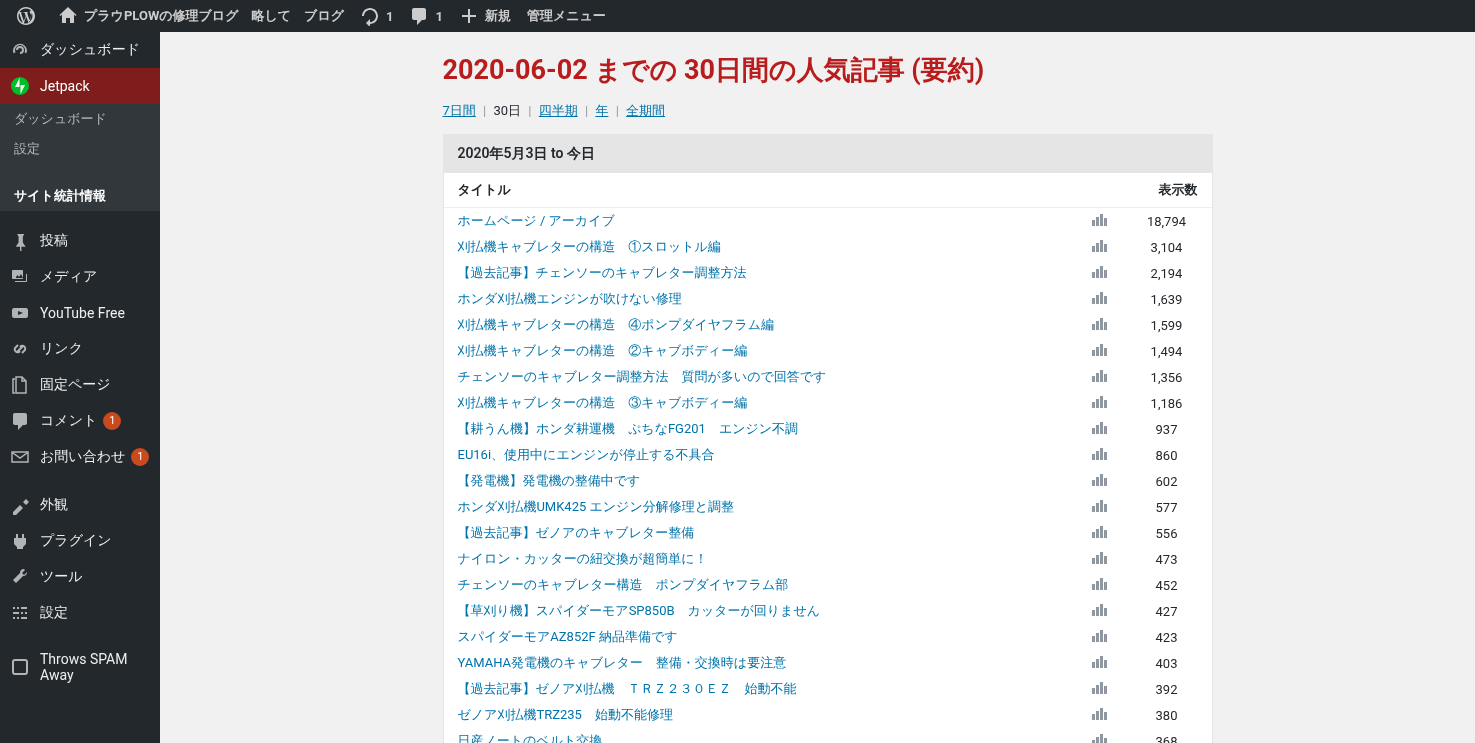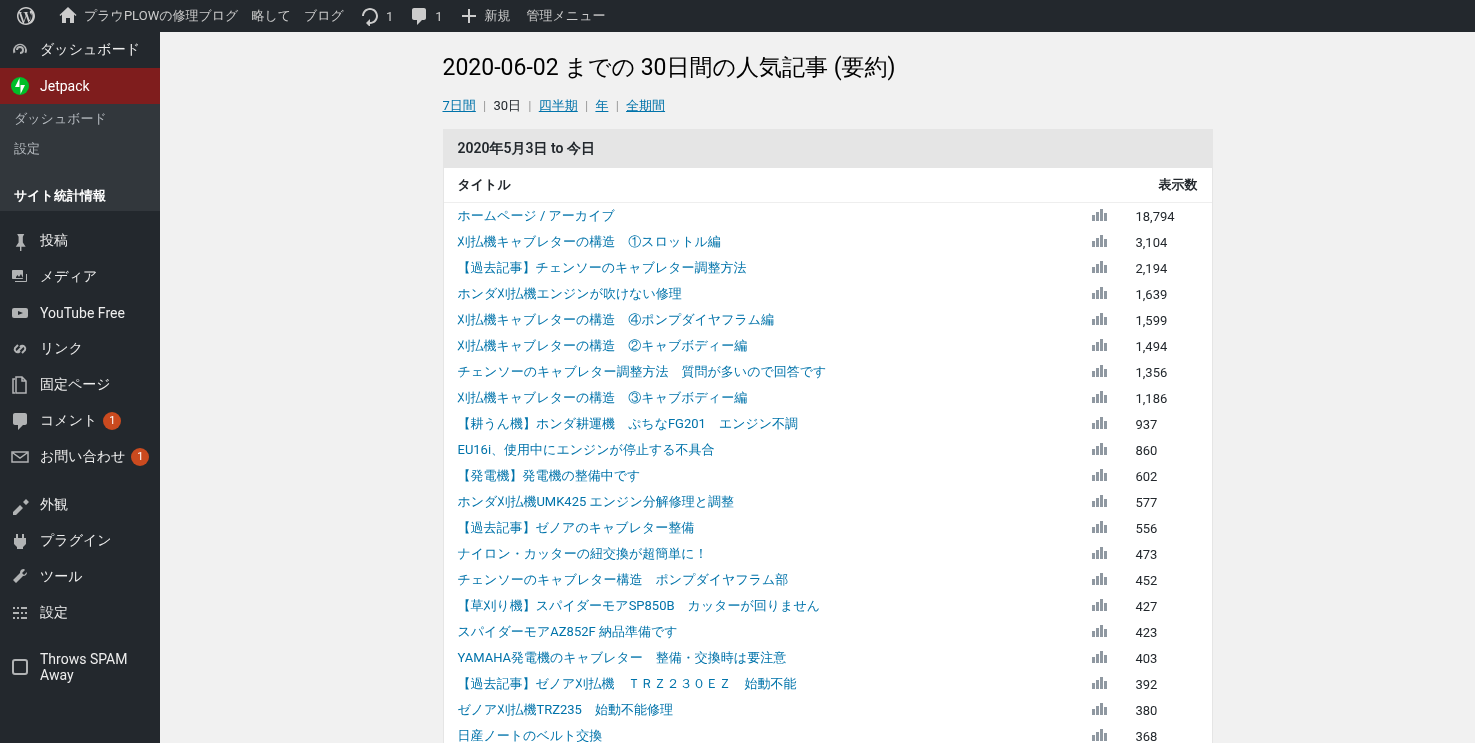--- a/index.html
+++ b/index.html
@@ -1,54 +1,54 @@
 <!DOCTYPE html>
 <html><head>
 <meta charset="utf-8">
 <style>
 * { margin: 0; padding: 0; box-sizing: border-box; }
 body { font-family: -apple-system, BlinkMacSystemFont, "Segoe UI", Roboto, "Hiragino Kaku Gothic Pro", "Meiryo", sans-serif; font-size: 13px; color: #23282d; background: #f1f1f1; }
 
 
 #adminbar { position: fixed; top: 0; left: 0; right: 0; height: 32px; background: #23282d; color: #eee; display: flex; align-items: center; padding: 0 8px; z-index: 1000; }
-#adminbar .ab-item { display: flex; align-items: center; padding: 0 8px; height: 32px; color: #ccc; font-size: 13px; cursor: pointer; }
+#adminbar .ab-item { display: flex; align-items: center; padding: 0 8px; height: 32px; color: #ccc; font-size: 13px; cursor: pointer; font-weight: bold; }
 #adminbar .ab-icon { margin-right: 6px; display: inline-flex; align-items: center; }
 
 
 #adminmenu { position: fixed; top: 32px; left: 0; bottom: 0; width: 160px; background: #23282d; color: #eee; overflow-y: auto; }
 #adminmenu .menu-top { display: flex; align-items: center; padding: 8px 10px; color: #eee; font-size: 14px; cursor: pointer; position: relative; }
 #adminmenu .menu-top.current { background: #7f1d1d; color: #fff; font-weight: 400; }
 #adminmenu .menu-top.current::after { content: ""; position: absolute; right: -8px; top: 50%; margin-top: -8px; border: 8px solid transparent; border-right-color: #f1f1f1; }
 #adminmenu .menu-icon { width: 20px; height: 20px; margin-right: 10px; display: inline-flex; align-items: center; justify-content: center; opacity: 0.7; }
 #adminmenu .submenu { background: #32373c; }
 #adminmenu .submenu .sub-item { padding: 6px 12px 6px 14px; color: #b4b9be; font-size: 13px; cursor: pointer; }
 #adminmenu .submenu .sub-item.current { color: #fff; font-weight: 600; margin-top: 17px; }
 #adminmenu .sep { height: 12px; }
 #adminmenu .badge { display: inline-block; min-width: 18px; height: 18px; border-radius: 9px; background: #ca4a1f; color: #fff; font-size: 11px; text-align: center; line-height: 18px; margin-left: 6px; padding: 0 5px; }
 
 
 #wpcontent { margin-left: 180px; padding-top: 32px; }
 #wpbody { padding: 20px; }
 .page-wrap { max-width: 770px; margin: 0 auto; }
-h1.page-title { font-size: 23px; font-weight: 400; color: #000000; margin: 0 0 14px 0; }
+h1.page-title { font-size: 27px; font-weight: 700; color: #b91c1c; margin: 0 0 14px 0; }
 .period-nav { font-size: 13px; margin-bottom: 14px; }
 .period-nav a { color: #0073aa; text-decoration: underline; cursor: pointer; }
 .period-nav .sep { color: #999; margin: 0 4px; }
 .period-nav .current-period { color: #23282d; font-weight: 400; }
 
 .stats-box { border: 1px solid #e5e5e5; background: #fff; }
 .stats-header { background: #e5e5e5; padding: 10px 14px; font-size: 14px; font-weight: 600; color: #23282d; }
 .stats-table { width: 100%; border-collapse: collapse; }
 .stats-table th { text-align: left; padding: 8px 14px; font-size: 13px; font-weight: 700; color: #23282d; border-bottom: 1px solid #eee; }
 .stats-table th.views-col { text-align: right; width: 90px; }
 .stats-table th.chart-col { width: 30px; text-align: center; }
 .stats-table td { padding: 4px 14px; font-size: 13px; vertical-align: middle; }
 .stats-table td.title-cell a { color: #0073aa; text-decoration: none; cursor: pointer; }
 .stats-table td.chart-cell { text-align: center; color: #8f98a1; }
-.stats-table td.views-cell { text-align: left; color: #23282d; }
+.stats-table td.views-cell { text-align: center; color: #23282d; }
 
 .barchart-icon { display: inline-block; }
 .barchart-icon svg { fill: #8f98a1; }
 
 svg.dashicon { width: 20px; height: 20px; fill: currentColor; }
 </style>
 </head>
 <body>
 
 <div id="adminbar">

